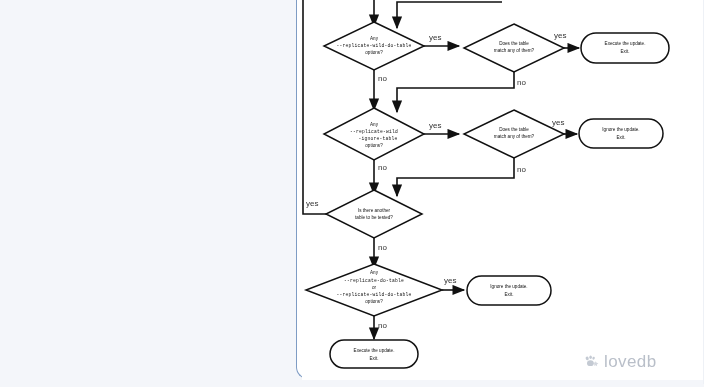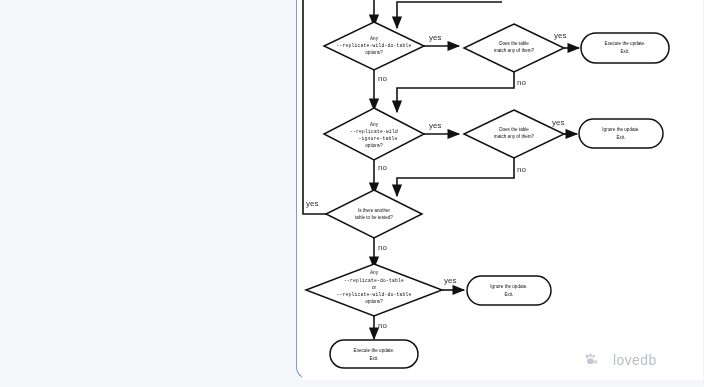--- a/index.html
+++ b/index.html
@@ -40,23 +40,23 @@
 
   
   .flow{
     position:absolute;left:296px;top:0;width:416px;height:383px;
   }
   .flow svg{display:block;}
 
   
   .watermark{
     position:absolute;left:584px;top:352px;
-    display:flex;align-items:center;gap:13px;
+    display:flex;align-items:center;gap:4px;
     color:#b9bfc9;
-    font-size:14px;letter-spacing:.4px;
+    font-size:17px;letter-spacing:.4px;
     font-family:"Liberation Sans", sans-serif;
     user-select:none;
   }
   .watermark .wm-mark{display:block;width:16px;height:14px;}
   .watermark .wm-text{color:#b9bfc9;}
 </style>
 </head>
 <body>
 
 <div id="root">

